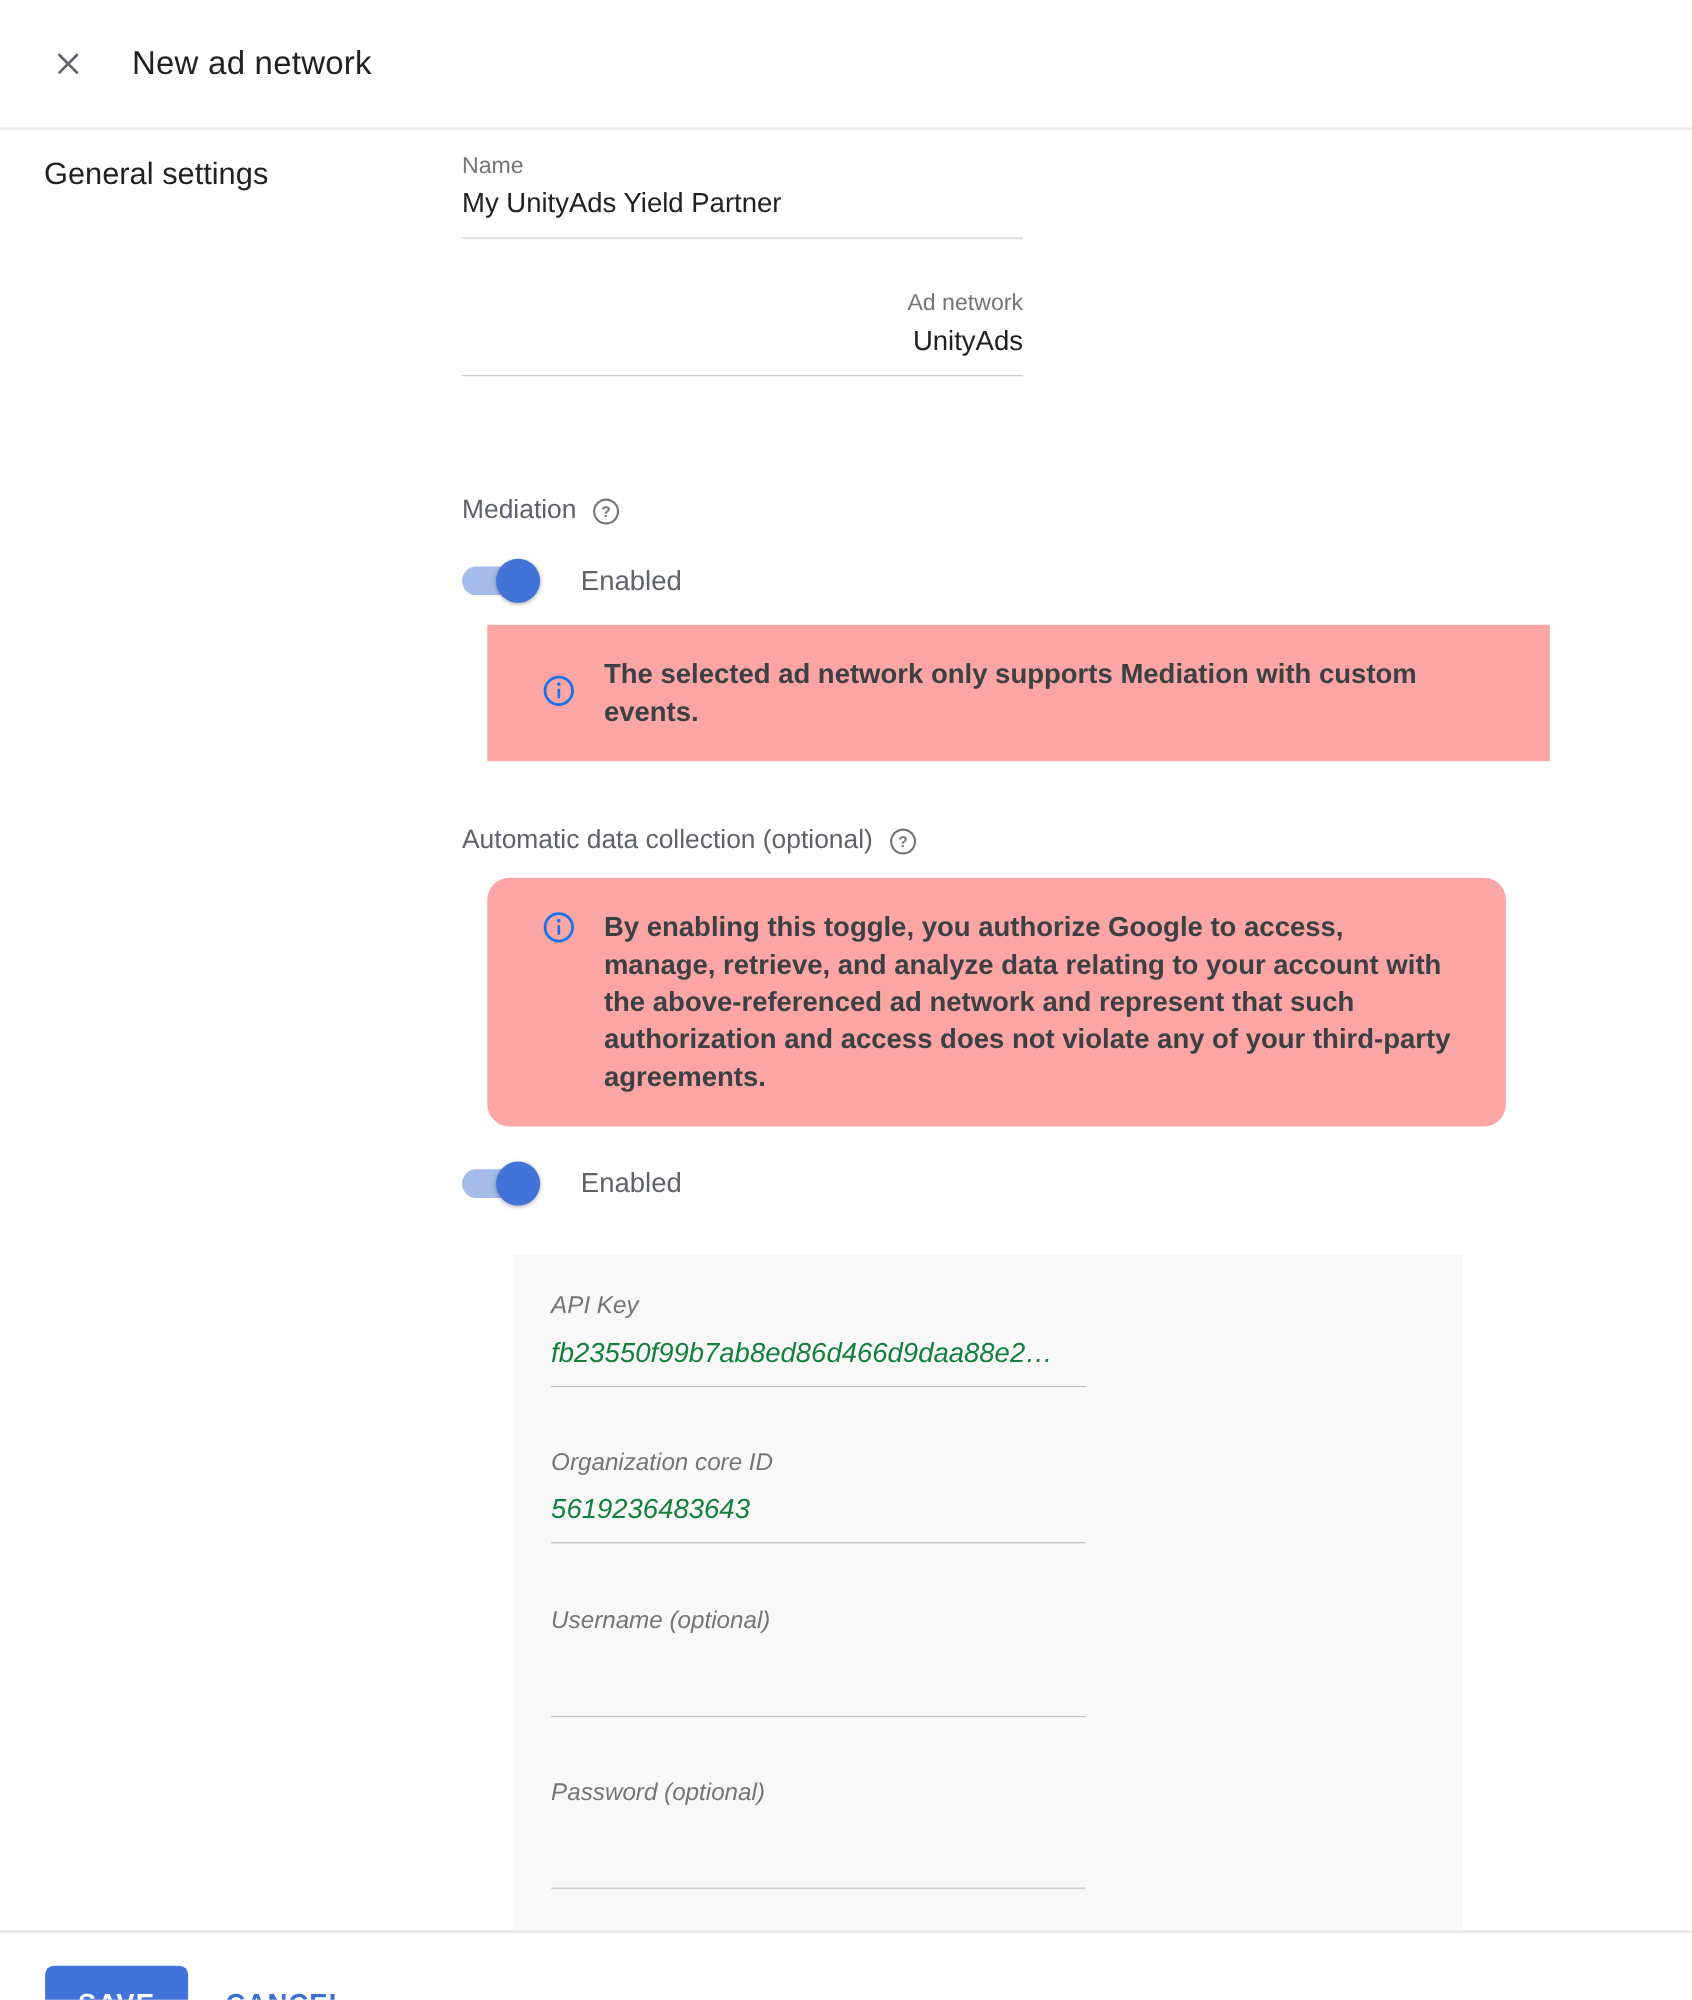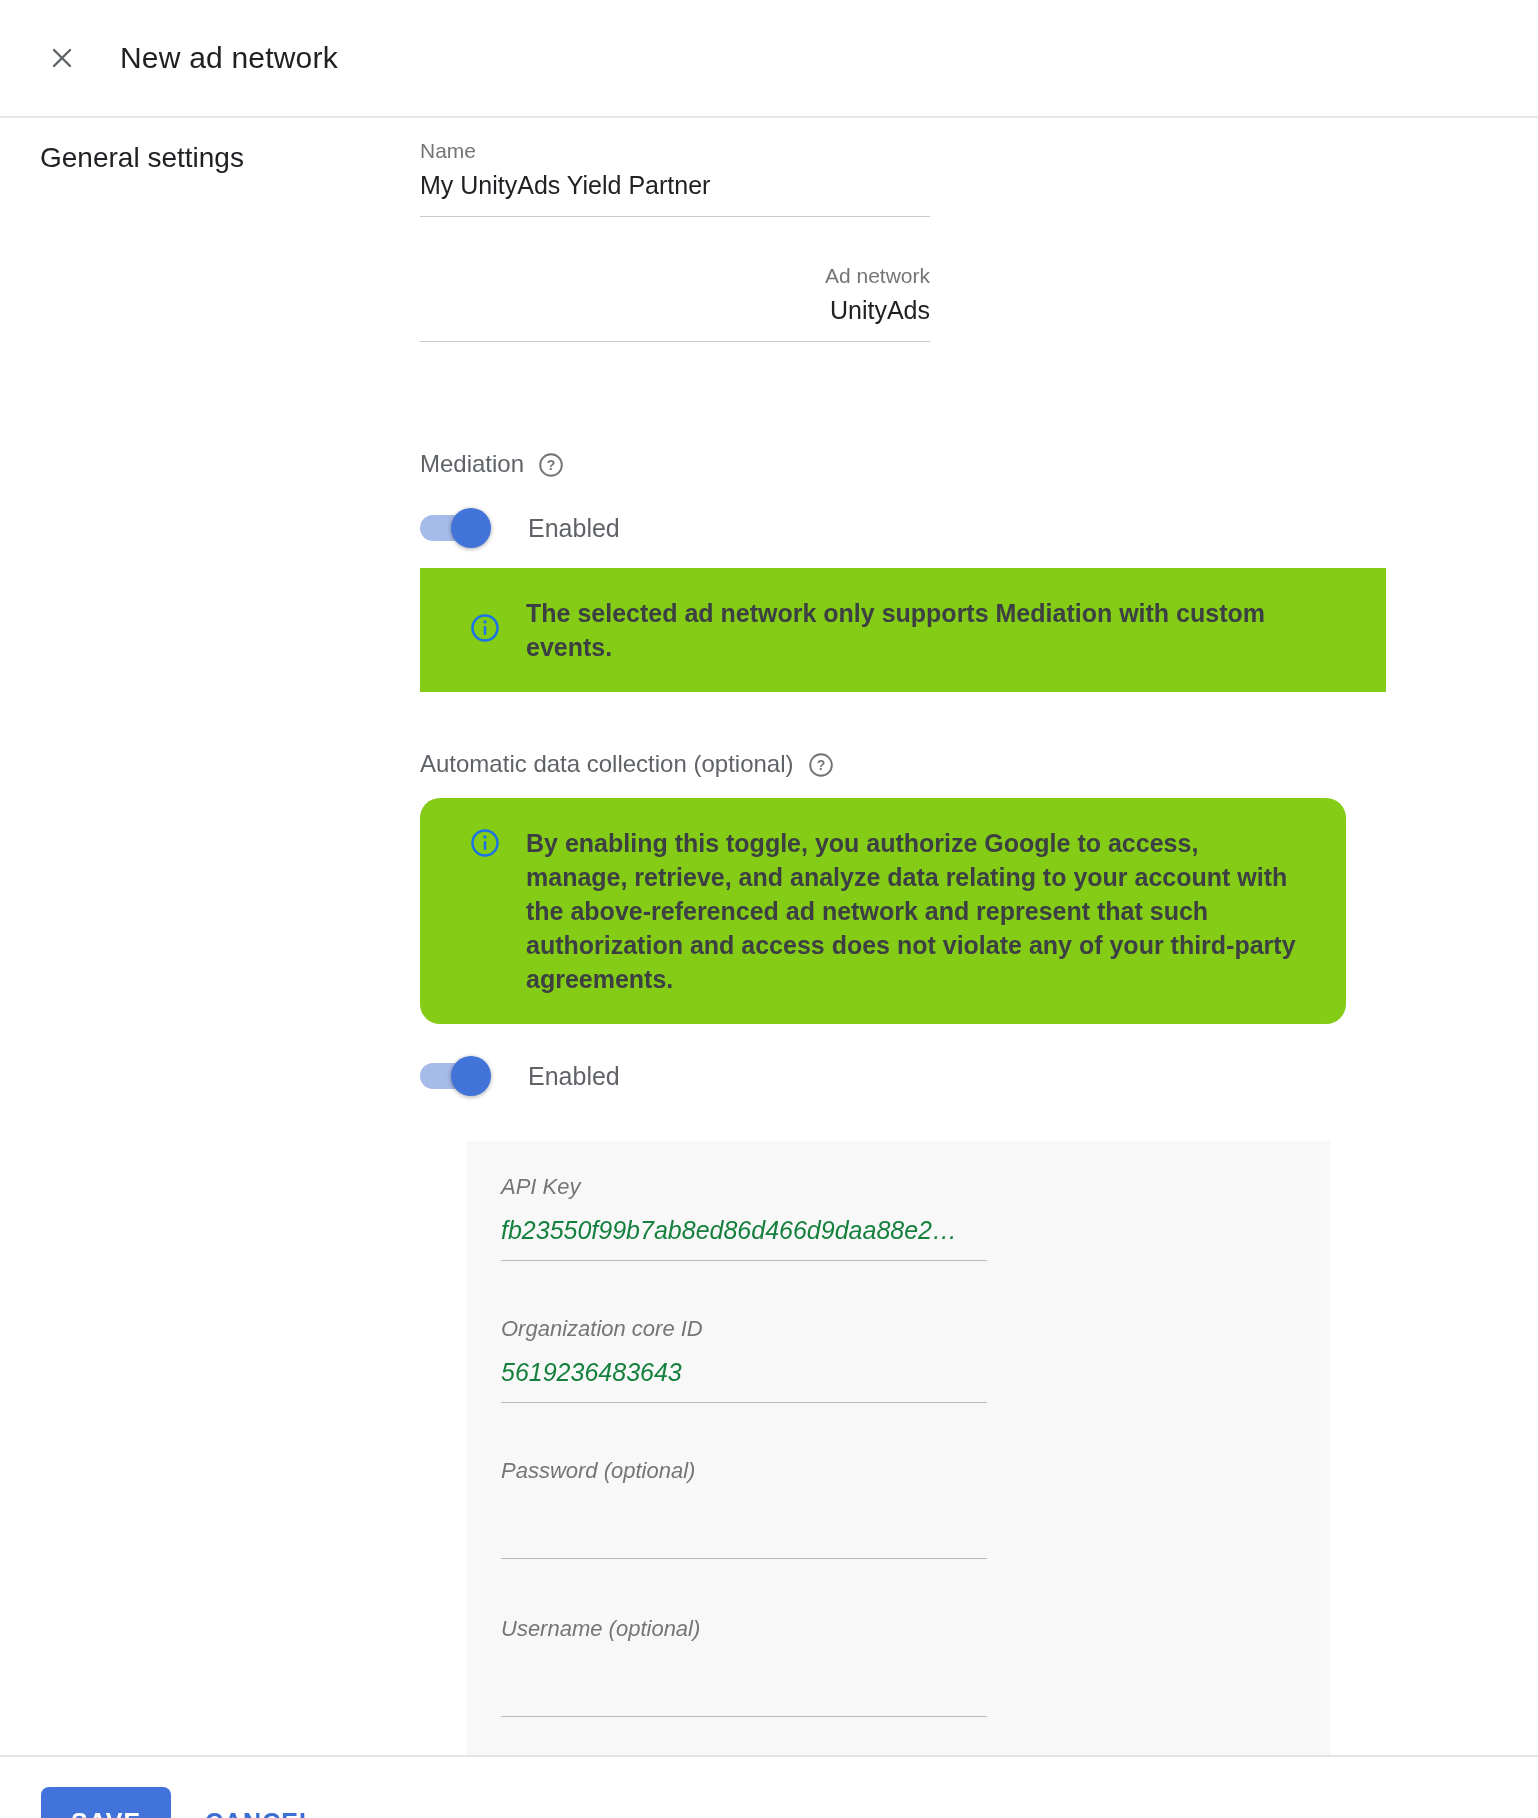--- a/index.html
+++ b/index.html
@@ -83,23 +83,24 @@
     background: #4173d9;
     box-shadow: 0 1px 4px rgba(0,0,0,.35);
   }
   .toggle-status {
     margin-left: 44px;
     font-size: 25px; font-weight: 500; color: #5f6368;
   }
 
   
   .banner {
-    background: #84cc16;
+    background: #fca5a5;
     display: flex;
     padding: 28px 40px 28px 50px;
+    margin-left: 23px;
   }
   .banner .b-icon { flex: 0 0 30px; margin-right: 26px; margin-top: 2px; }
   .banner .b-text {
     font-size: 25px; font-weight: 700; line-height: 34px;
     color: #3c4043;
     max-width: 770px;
   }
   .banner.one { margin-top: 20px; width: 966px; min-height: 96px; align-items: center; }
   .banner.one .b-icon { margin-top: 0; }
   .banner.two { margin-top: 20px; width: 926px; min-height: 192px; border-radius: 20px; }
@@ -243,28 +244,28 @@
         <div class="p-value">fb23550f99b7ab8ed86d466d9daa88e2…</div>
         <div class="p-line"></div>
       </div>
 
       <div class="p-field">
         <div class="p-label">Organization core ID</div>
         <div class="p-value">5619236483643</div>
         <div class="p-line"></div>
       </div>
 
+      <div class="p-field gap58">
+        <div class="p-label">Username (optional)</div>
+        <div class="p-spacer"></div>
+        <div class="p-line"></div>
+      </div>
+
       <div class="p-field">
         <div class="p-label">Password (optional)</div>
-        <div class="p-spacer"></div>
-        <div class="p-line"></div>
-      </div>
-
-      <div class="p-field gap58">
-        <div class="p-label">Username (optional)</div>
         <div class="p-spacer"></div>
         <div class="p-line"></div>
       </div>
 
     </div>
   </div>
 </div>
 
 <div class="footer">
   <button class="save-btn">SAVE</button>

